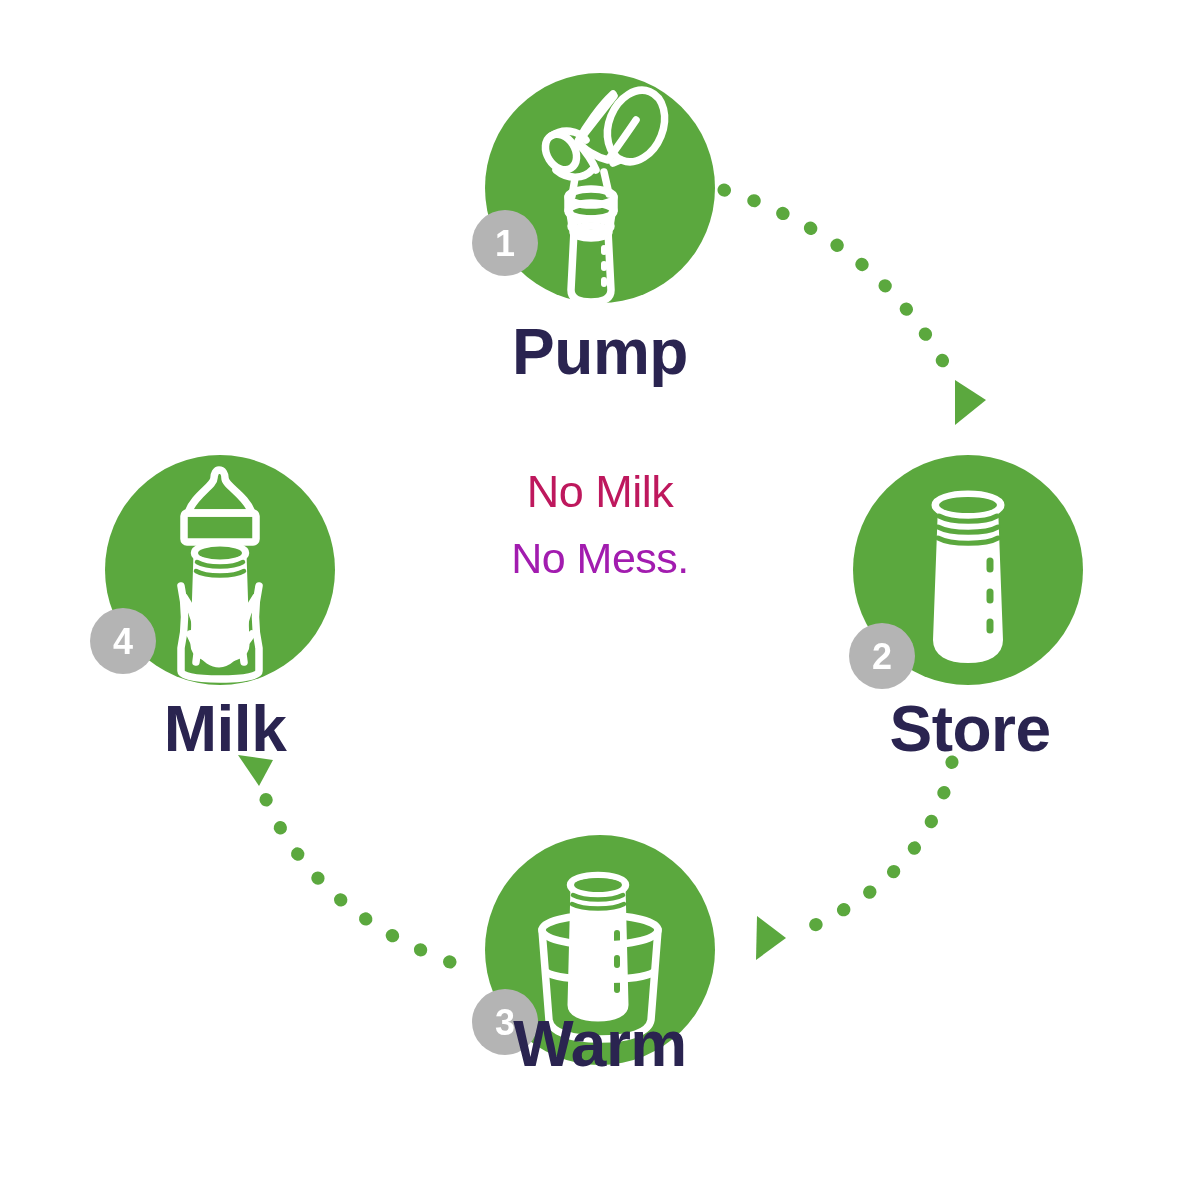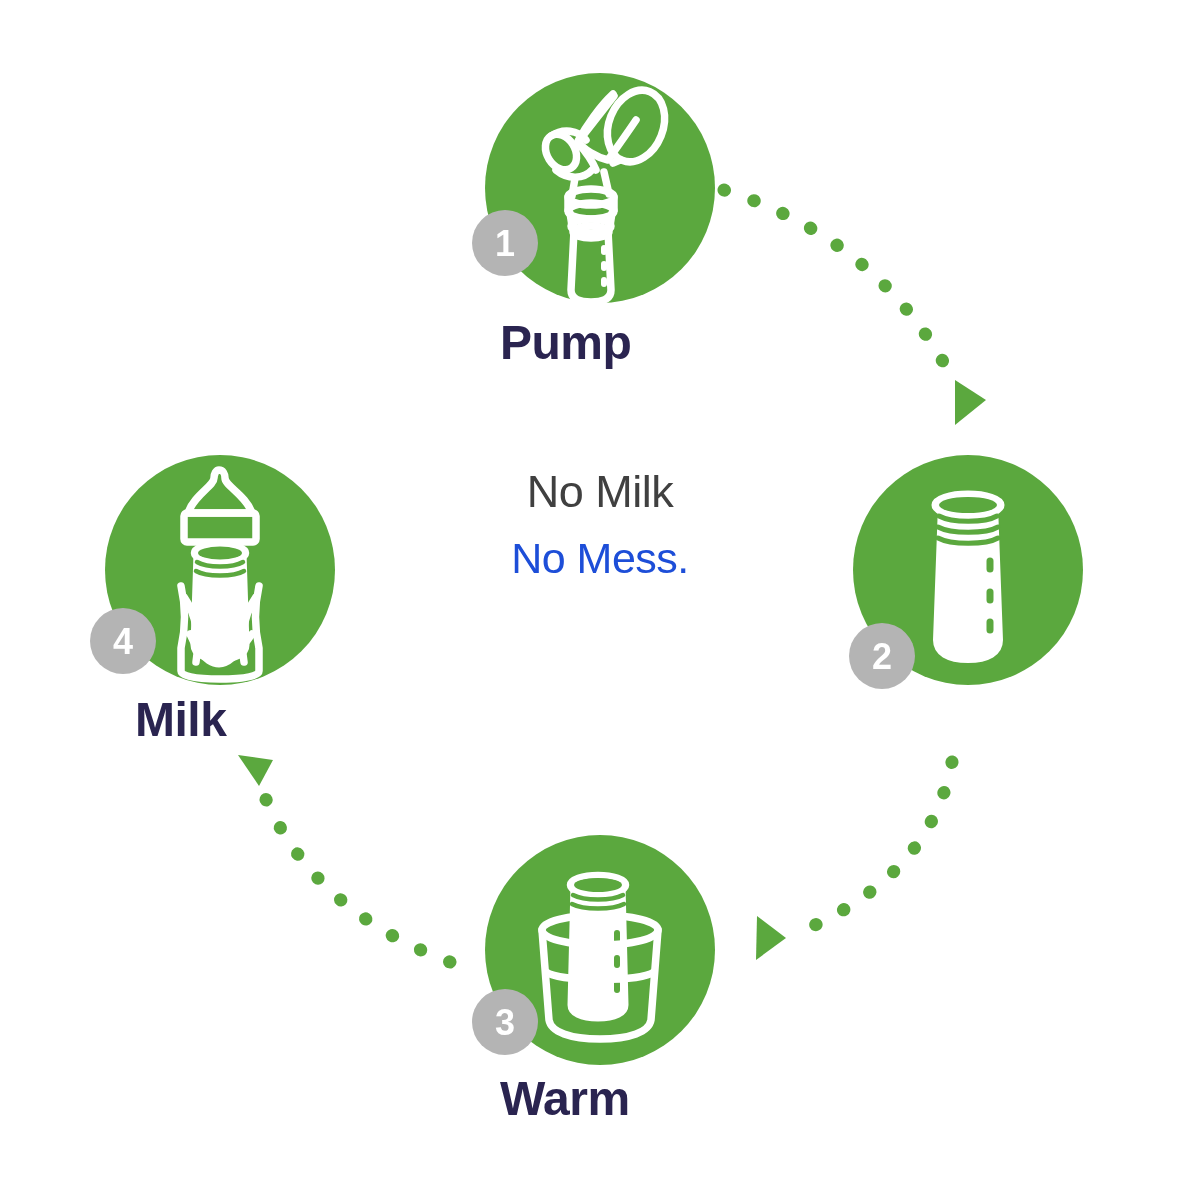--- a/index.html
+++ b/index.html
@@ -24,44 +24,44 @@
     top: 0;
     left: 0;
     width: 1200px;
     height: 1200px;
   }
   .step-label {
     position: absolute;
     color: #2a2450;
     font-family: "Liberation Sans", sans-serif;
     font-weight: bold;
-    font-size: 48px;
+    font-size: 64px;
     letter-spacing: -0.5px;
     white-space: nowrap;
-    text-align: left;
+    text-align: center;
     user-select: none;
   }
   .center-text {
     position: absolute;
     left: 330px;
     top: 465px;
     width: 540px;
     text-align: center;
     user-select: none;
   }
   .center-line {
     font-family: "Liberation Sans", sans-serif;
     font-size: 45px;
     line-height: 53px;
-    color: #404040;
+    color: #be185d;
     white-space: nowrap;
     letter-spacing: -0.5px;
   }
   .center-line.accent {
-    color: #1d4ed8;
+    color: #a21caf;
     font-size: 43px;
     line-height: 52px;
   }
   .center-gap { height: 14px; }
   .badge-num {
     font-family: "Liberation Sans", sans-serif;
     font-weight: bold;
     font-size: 36px;
     fill: #ffffff;
   }
@@ -216,22 +216,23 @@
       <g>
         <circle cx="123" cy="641" r="33" fill="#b4b4b4"></circle>
         <text class="badge-num" x="123" y="654" text-anchor="middle">4</text>
       </g>
     </g>
 
   </svg>
 
   <div class="step-label" style="left:500px; top:315px; width:200px;">Pump</div>
 
-
-  <div class="step-label" style="left:500px; top:1071px; width:200px;">Warm</div>
+  <div class="step-label" style="left:880px; top:692px; width:180px;">Store</div>
+
+  <div class="step-label" style="left:500px; top:1007px; width:200px;">Warm</div>
 
   <div class="step-label" style="left:135px; top:692px; width:180px;">Milk</div>
 
   <div class="center-text">
     <div class="center-line">No Milk</div>
     <div class="center-gap"></div>
     <div class="center-line accent">No Mess.</div>
   </div>
 
 </div>

